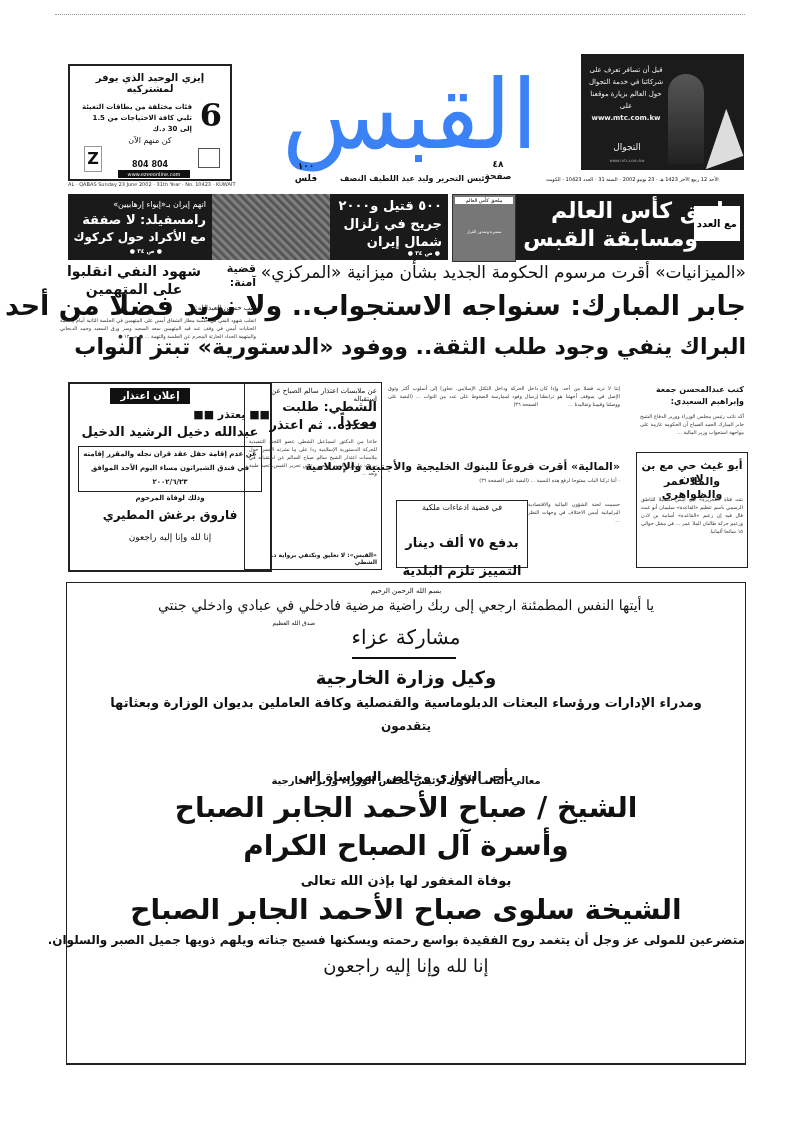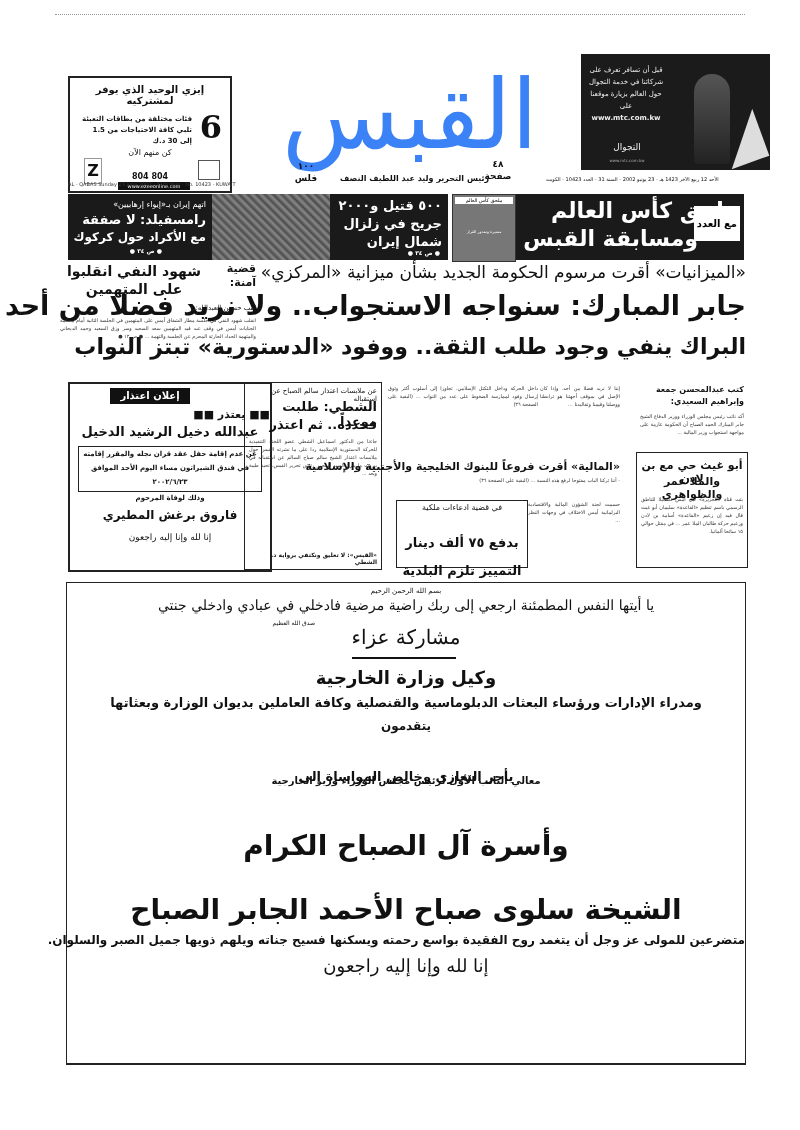--- a/index.html
+++ b/index.html
@@ -2,36 +2,36 @@
 <html><head>
 <meta charset="utf-8">
 <style>
   html,body{margin:0;padding:0;background:#fff;}
   body{width:800px;height:1130px;position:relative;overflow:hidden;font-family:"DejaVu Sans",sans-serif;color:#111;}
   .abs{position:absolute;}
   .rtl{direction:rtl;text-align:right;}
   .center{text-align:center;}
   .dots{top:14px;left:55px;width:690px;height:2px;border-top:1px dotted #999;}
   
-  .ad-left{left:68px;top:76px;width:160px;height:113px;border:2px solid #222;background:#fff;}
+  .ad-left{left:68px;top:64px;width:160px;height:113px;border:2px solid #222;background:#fff;}
   .ad-left .line1{position:absolute;top:6px;left:4px;right:4px;font-size:10px;font-weight:bold;}
   .ad-left .big6{position:absolute;top:30px;right:8px;font-size:32px;font-weight:bold;font-family:"DejaVu Serif",serif;}
   .ad-left .txt{position:absolute;top:36px;right:38px;width:112px;font-size:7px;line-height:11px;font-weight:bold;}
   .ad-left .join{position:absolute;top:70px;left:40px;right:40px;font-size:8px;}
   .ad-left .phone{position:absolute;top:94px;left:50px;width:60px;font-size:8px;font-weight:bold;text-align:center;}
   .ad-left .url{position:absolute;top:104px;left:48px;width:72px;height:8px;background:#111;color:#fff;font-size:5px;text-align:center;line-height:8px;}
   .ad-left .zlogo{position:absolute;top:80px;left:14px;width:16px;height:24px;border:1px solid #999;font-size:16px;font-weight:bold;text-align:center;line-height:24px;}
   .ad-left .pkg{position:absolute;top:82px;right:10px;width:20px;height:18px;border:1px solid #555;}
   .dateline-en{left:68px;top:181px;font-size:5px;color:#333;white-space:nowrap;}
   .logo{left:240px;top:60px;width:340px;height:110px;}
   .logo-text{position:absolute;inset:0;font-family:"DejaVu Serif",serif;font-size:96px;font-weight:normal;line-height:110px;text-align:center;color:#3b82f6;letter-spacing:-4px;}
   .price{left:292px;top:160px;font-size:9px;font-weight:bold;text-align:center;width:28px;line-height:12px;}
   .pages{left:480px;top:158px;font-size:9px;font-weight:bold;text-align:center;width:36px;line-height:12px;}
   .editor{left:340px;top:174px;font-size:8px;font-weight:bold;white-space:nowrap;}
-  .ad-right{left:581px;top:54px;width:163px;height:116px;background:#1b1b1b;color:#eee;padding-left:26px;}
+  .ad-right{left:581px;top:54px;width:163px;height:116px;background:#1b1b1b;color:#eee;}
   .ad-right .msg{position:absolute;top:10px;left:6px;width:78px;font-size:7px;line-height:12px;text-align:center;}
   .ad-right .logo-mtc{position:absolute;top:88px;left:6px;width:80px;font-size:9px;text-align:center;}
   .ad-right .small-url{position:absolute;top:104px;left:10px;width:72px;font-size:4px;text-align:center;color:#aaa;}
   .ad-right .plane{position:absolute;right:8px;top:60px;width:0;height:0;border-left:40px solid transparent;border-bottom:50px solid #ddd;transform:rotate(-20deg);}
   .ad-right .fig{position:absolute;right:40px;top:20px;width:36px;height:90px;background:linear-gradient(#555,#222);border-radius:18px 18px 4px 4px;}
   .dateline-ar{left:546px;top:176px;font-size:5px;white-space:nowrap;direction:rtl;}
   
   .strip{top:194px;height:66px;background:#1a1a1a;color:#fff;}
   .strip .t{position:absolute;font-weight:bold;direction:rtl;text-align:right;}
   .s1{left:68px;width:144px;}
@@ -227,17 +227,19 @@
   <div class="line c-basmala">بسم الله الرحمن الرحيم</div>
   <div class="line c-verse">يا أيتها النفس المطمئنة ارجعي إلى ربك راضية مرضية فادخلي في عبادي وادخلي جنتي</div>
   <div class="line c-sadaq">صدق الله العظيم</div>
   <div class="line c-title">مشاركة عزاء</div>
   <div class="c-rule"></div>
   <div class="line c-from">وكيل وزارة الخارجية</div>
   <div class="line c-staff">ومدراء الإدارات ورؤساء البعثات الدبلوماسية والقنصلية وكافة العاملين بديوان الوزارة وبعثاتها</div>
   <div class="line c-offer">يتقدمون</div>
   <div class="line c-cond">بأحر التعازي وخالص المواساة إلى</div>
   <div class="line c-to">معالي النائب الأول لرئيس مجلس الوزراء وزير الخارجية</div>
+  <div class="line c-name1">الشيخ / صباح الأحمد الجابر الصباح</div>
   <div class="line c-family">وأسرة آل الصباح الكرام</div>
+  <div class="line c-death">بوفاة المغفور لها بإذن الله تعالى</div>
   <div class="line c-name2">الشيخة سلوى صباح الأحمد الجابر الصباح</div>
   <div class="line c-prayer">متضرعين للمولى عز وجل أن يتغمد روح الفقيدة بواسع رحمته ويسكنها فسيح جناته ويلهم ذويها جميل الصبر والسلوان.</div>
   <div class="line c-final">إنا لله وإنا إليه راجعون</div>
 </div>
 
 </body></html>

